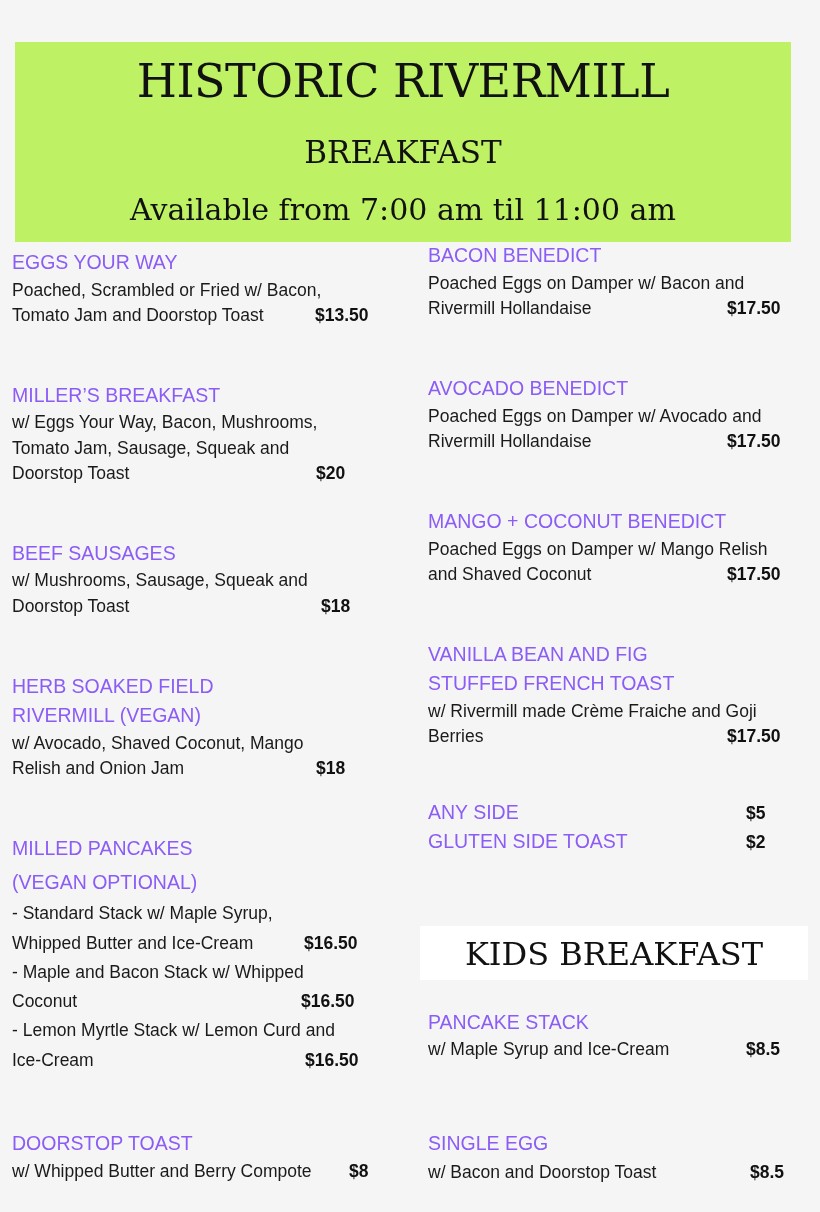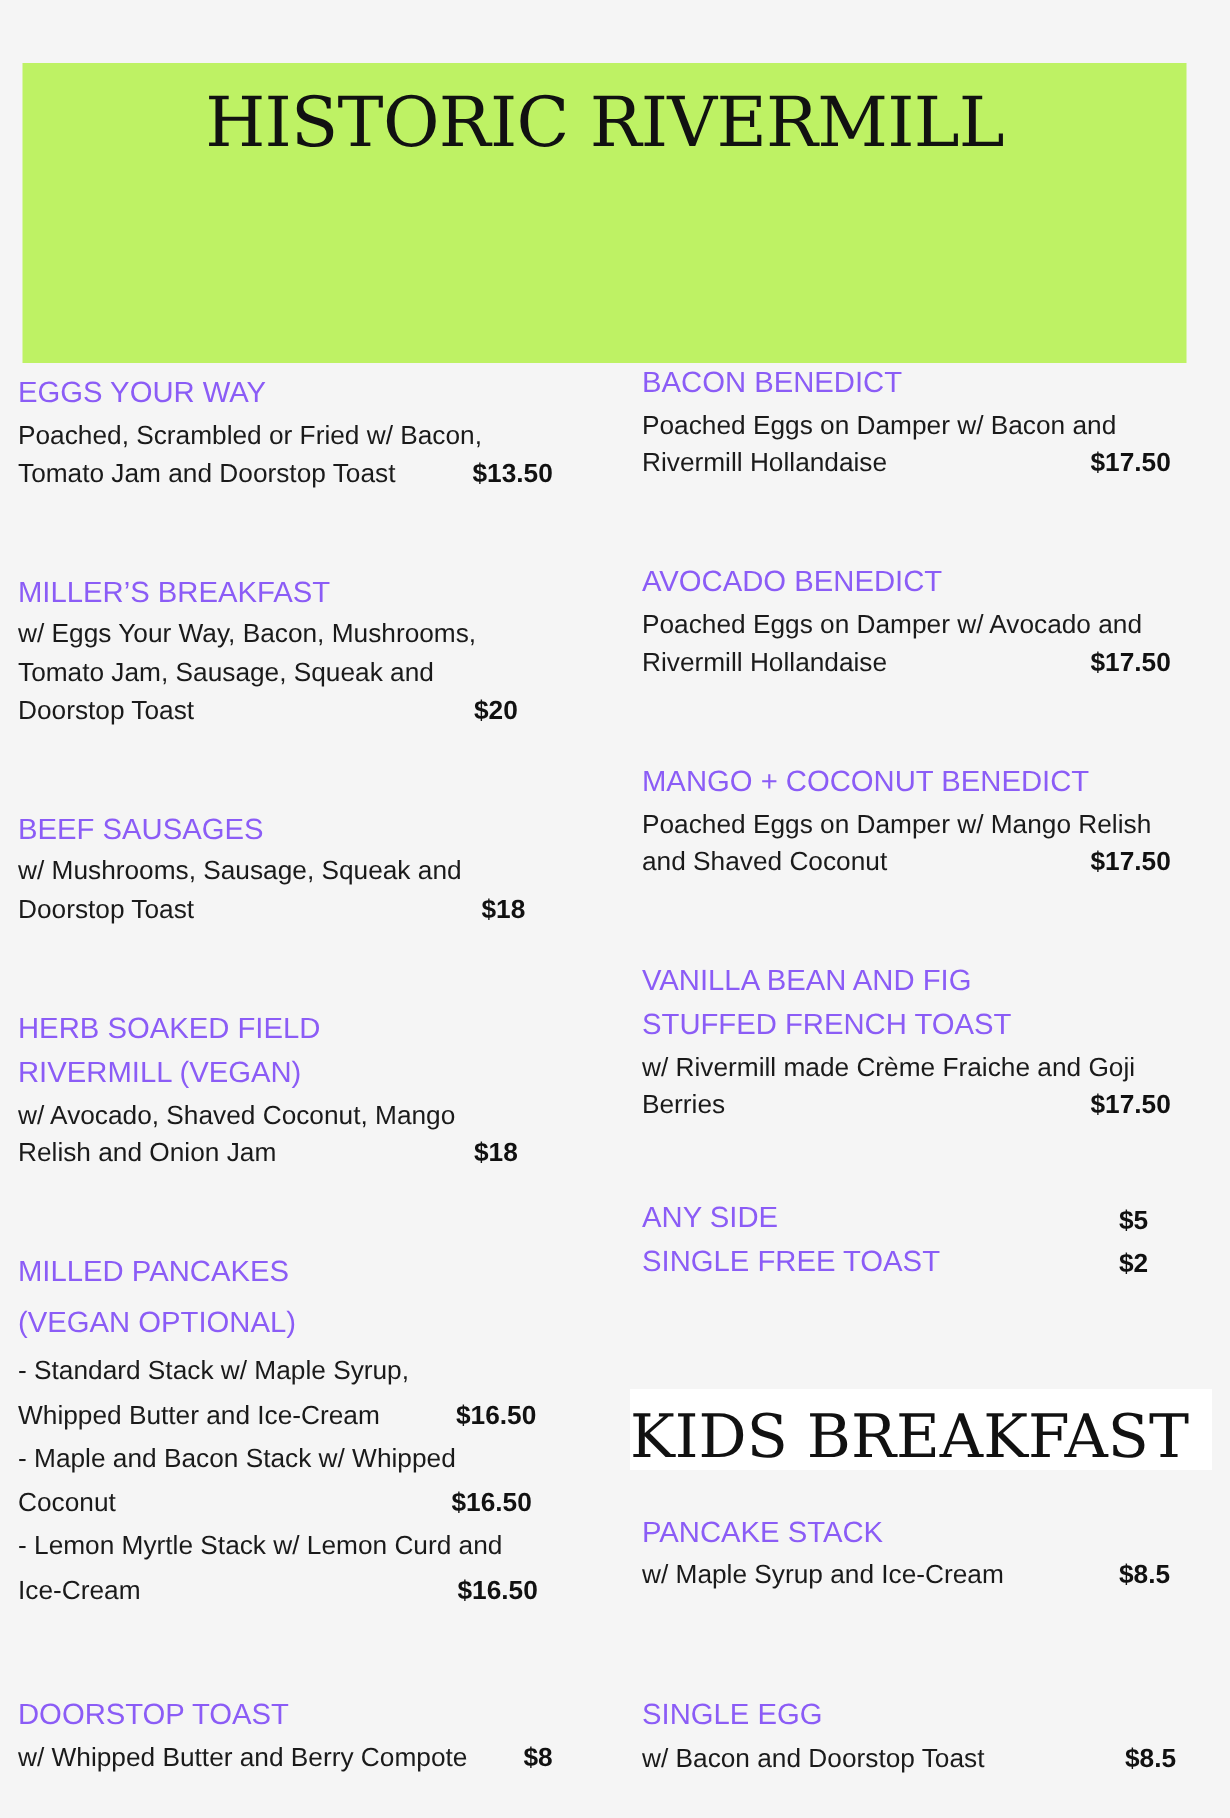--- a/index.html
+++ b/index.html
@@ -13,30 +13,32 @@
       background: #bef264;
     }
     .serif { font-family: "DejaVu Serif", "Liberation Serif", serif; color: #111; }
     .h-title { position: absolute; left: 0; width: 100%; text-align: center; top: 12px; font-size: 46px; letter-spacing: -0.5px; }
     .h-sub { position: absolute; left: 0; width: 100%; text-align: center; top: 92px; font-size: 31px; }
     .h-avail { position: absolute; left: 0; width: 100%; text-align: center; top: 150px; font-size: 30px; }
     .kids-box {
       position: absolute; left: 420px; top: 926px; width: 388px; height: 54px;
       background: #ffffff;
     }
-    .kids-title { position: absolute; left: 0; width: 100%; text-align: left; top: 9px; font-size: 40px; }
+    .kids-title { position: absolute; left: 0; width: 100%; text-align: center; top: 9px; font-size: 32px; }
     .line { position: absolute; font-size: 17.5px; line-height: 26px; white-space: nowrap; color: #1a1a1a; }
     .name { font-size: 19.5px; color: #8b5cf6; }
     .price { position: absolute; font-size: 17.5px; font-weight: bold; white-space: nowrap; line-height: 26px; color: #111; }
   </style>
 </head>
 <body>
 
 <div class="header-box">
   <div class="serif h-title">HISTORIC RIVERMILL</div>
+  <div class="serif h-sub">BREAKFAST</div>
+  <div class="serif h-avail">Available from 7:00 am til 11:00 am</div>
 </div>
 
 <div>
 
   <div>
     <div class="line name" style="left:12px;top:249px">EGGS YOUR WAY</div>
     <div class="line" style="left:12px;top:277px">Poached, Scrambled or Fried w/ Bacon,</div>
     <div class="line" style="left:12px;top:302px">Tomato Jam and Doorstop Toast</div>
     <div class="price" style="left:315px;top:302px">$13.50</div>
   </div>
@@ -114,21 +116,21 @@
     <div class="line" style="left:428px;top:723px">Berries</div>
     <div class="price" style="left:727px;top:723px">$17.50</div>
   </div>
 
   <div>
     <div class="line name" style="left:428px;top:799px">ANY SIDE</div>
     <div class="price" style="left:746px;top:800px">$5</div>
   </div>
 
   <div>
-    <div class="line name" style="left:428px;top:828px">SINGLE FREE TOAST</div>
+    <div class="line name" style="left:428px;top:828px">GLUTEN SIDE TOAST</div>
     <div class="price" style="left:746px;top:829px">$2</div>
   </div>
 </div>
 
 <div class="kids-box">
   <div class="serif kids-title">KIDS BREAKFAST</div>
 </div>
 
 <div>
   <div>

